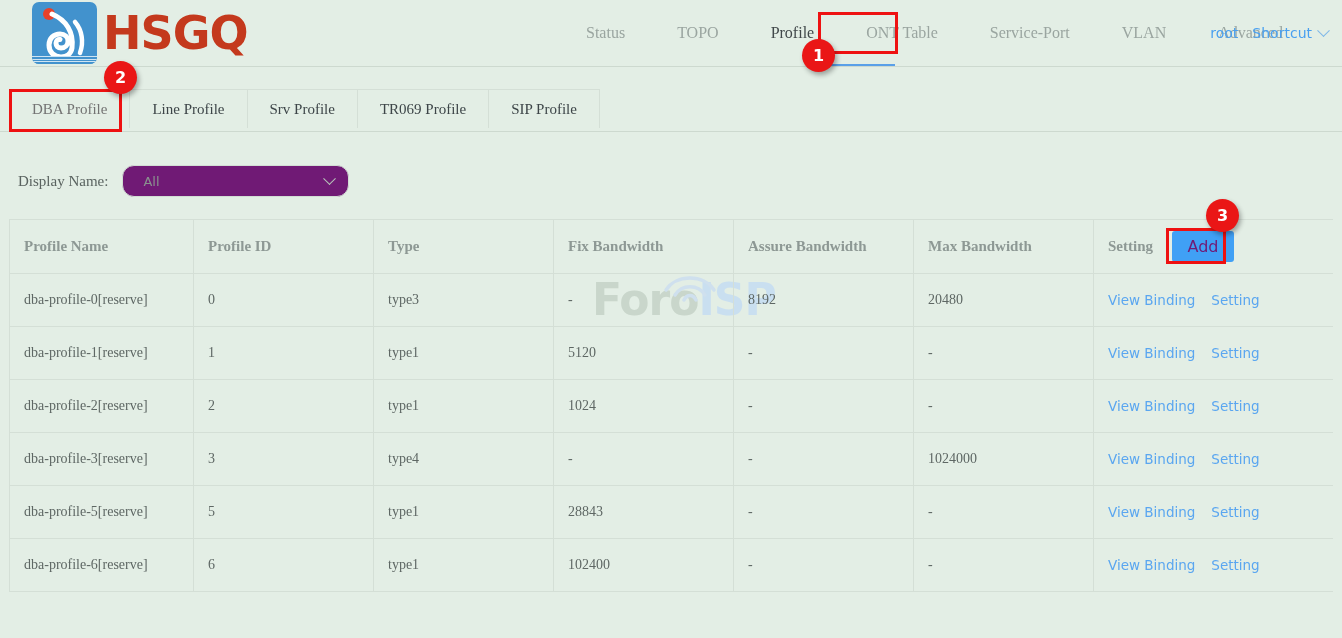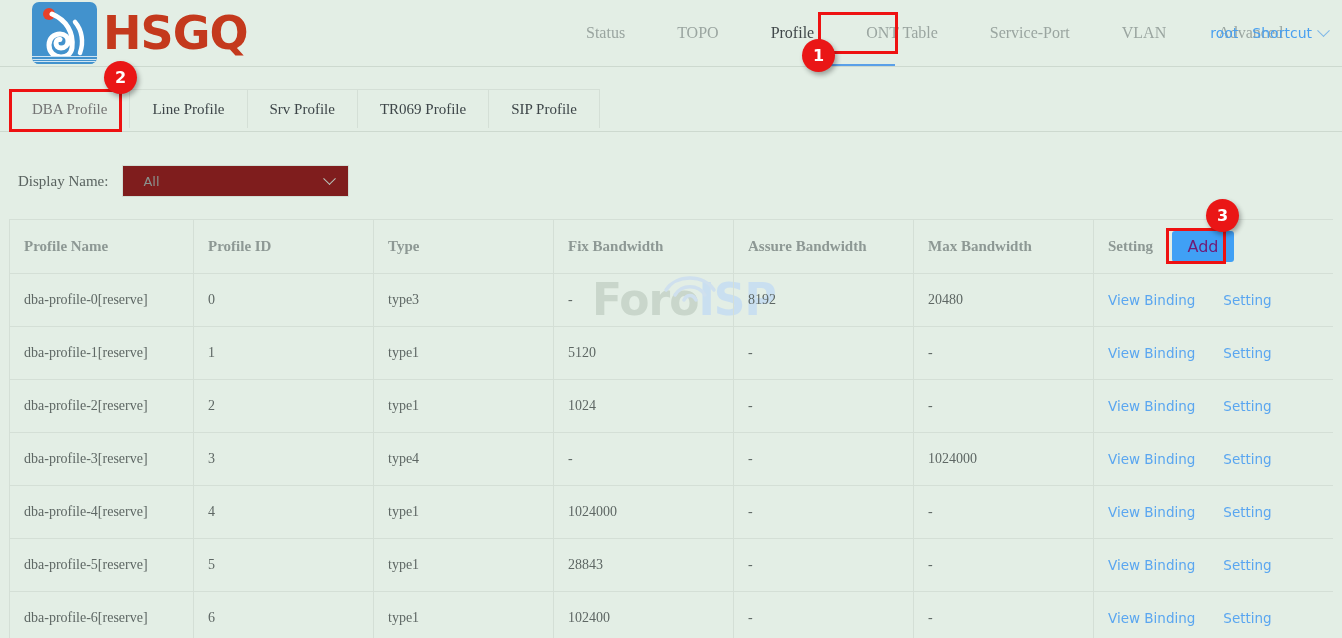--- a/index.html
+++ b/index.html
@@ -163,22 +163,22 @@
     margin-left: 18px;
     font-family: "Liberation Serif", serif;
     font-size: 15px;
     color: #5a6360;
   }
   .select {
     margin-left: 14px;
     width: 227px;
     height: 32px;
     border: 1px solid #d2ddd4;
-    border-radius: 0;
-    background: #7f1d1d;
+    border-radius: 12px;
+    background: #701a75;
     display: flex;
     align-items: center;
     position: relative;
     cursor: pointer;
   }
   .select-value {
     margin-left: 20px;
     font-family: "DejaVu Sans", sans-serif;
     font-size: 13px;
     color: #8a938f;
@@ -232,21 +232,21 @@
     justify-content: center;
     width: 62px; height: 31px;
     background: #40a0f5;
     border: none;
     border-radius: 3px;
     color: #701a75;
     font-family: "DejaVu Sans", sans-serif;
     font-size: 16px;
     cursor: pointer;
   }
-  .acts { display: flex; gap: 28px; }
+  .acts { display: flex; gap: 16px; }
   .act-link {
     font-family: "DejaVu Sans", sans-serif;
     font-size: 13.5px;
     color: #5aa6f0;
     cursor: pointer;
   }
 
   
   .watermark {
     position: absolute;
@@ -435,34 +435,20 @@
           <td>-</td>
           <td>1024000</td>
           <td>
             <div class="acts">
               <span class="act-link">View Binding</span>
               <span class="act-link">Setting</span>
             </div>
           </td>
         </tr>
         <tr>
-          <td>dba-profile-4[reserve]</td>
-          <td>4</td>
-          <td>type1</td>
-          <td>1024000</td>
-          <td>-</td>
-          <td>-</td>
-          <td>
-            <div class="acts">
-              <span class="act-link">View Binding</span>
-              <span class="act-link">Setting</span>
-            </div>
-          </td>
-        </tr>
-        <tr>
           <td>dba-profile-5[reserve]</td>
           <td>5</td>
           <td>type1</td>
           <td>28843</td>
           <td>-</td>
           <td>-</td>
           <td>
             <div class="acts">
               <span class="act-link">View Binding</span>
               <span class="act-link">Setting</span>

